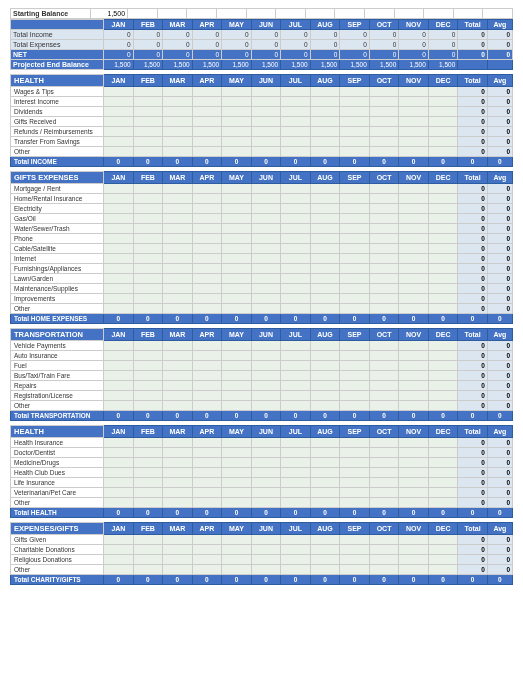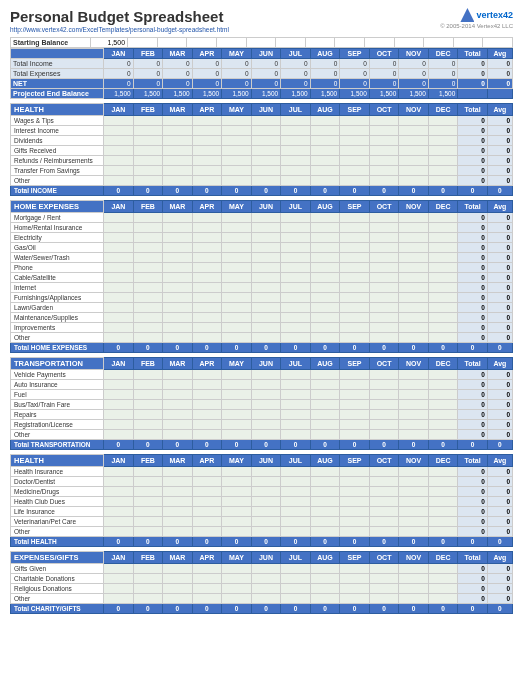--- a/index.html
+++ b/index.html
@@ -126,33 +126,20 @@
       background: #4472c4;
     }
 
     .starting-row td { background: #fff; }
   </style>
 </head>
 <body>
 
 <div class="page">
 
-  <div class="header">
-    <div>
-      <div class="title">Personal Budget Spreadsheet</div>
-      <div class="subtitle">http://www.vertex42.com/ExcelTemplates/personal-budget-spreadsheet.html</div>
-    </div>
-    <div class="logo-area">
-      <div class="vertex-logo">
-        <div class="vertex-icon"></div>
-        <span class="logo-brand">vertex42</span>
-      </div>
-      <div class="copyright">© 2005-2014 Vertex42 LLC</div>
-    </div>
-  </div>
 
   <table class="summary-table">
     <tbody>
       <tr class="starting-row">
         <td class="summary-label">Starting Balance</td>
         <td class="summary-value">1,500</td>
         <td class="summary-value"></td>
         <td class="summary-value"></td>
         <td class="summary-value"></td>
         <td class="summary-value"></td>
@@ -412,21 +399,21 @@
             <td style="background:#4472c4;color:#fff;text-align:center;border:1px solid #2d5d9f;font-size:6.5px;width:26px;padding:1px 2px;">0</td>
             <td style="background:#4472c4;color:#fff;text-align:center;border:1px solid #2d5d9f;font-size:6.5px;width:26px;padding:1px 2px;">0</td>
             <td style="background:#4472c4;color:#fff;text-align:center;border:1px solid #2d5d9f;font-size:6.5px;width:26px;padding:1px 2px;font-weight:bold;">0</td>
             <td style="background:#4472c4;color:#fff;text-align:center;border:1px solid #2d5d9f;font-size:6.5px;width:22px;padding:1px 2px;font-weight:bold;">0</td>
           </tr>
         </tbody>
       </table>
       <table class="main-table" style="margin-top:4px;">
         <tbody>
           <tr>
-            <td class="section-name row-label" style="background:#4472c4;color:#fff;font-weight:bold;text-align:left;padding-left:3px;font-size:7.5px;">HOME EXPENSES</td>
+            <td class="section-name row-label" style="background:#4472c4;color:#fff;font-weight:bold;text-align:left;padding-left:3px;font-size:7.5px;">GIFTS EXPENSES</td>
             <td style="background:#4472c4;color:#fff;font-weight:bold;text-align:center;border:1px solid #2d5d9f;font-size:7px;width:26px;padding:1px;">JAN</td>
             <td style="background:#4472c4;color:#fff;font-weight:bold;text-align:center;border:1px solid #2d5d9f;font-size:7px;width:26px;padding:1px;">FEB</td>
             <td style="background:#4472c4;color:#fff;font-weight:bold;text-align:center;border:1px solid #2d5d9f;font-size:7px;width:26px;padding:1px;">MAR</td>
             <td style="background:#4472c4;color:#fff;font-weight:bold;text-align:center;border:1px solid #2d5d9f;font-size:7px;width:26px;padding:1px;">APR</td>
             <td style="background:#4472c4;color:#fff;font-weight:bold;text-align:center;border:1px solid #2d5d9f;font-size:7px;width:26px;padding:1px;">MAY</td>
             <td style="background:#4472c4;color:#fff;font-weight:bold;text-align:center;border:1px solid #2d5d9f;font-size:7px;width:26px;padding:1px;">JUN</td>
             <td style="background:#4472c4;color:#fff;font-weight:bold;text-align:center;border:1px solid #2d5d9f;font-size:7px;width:26px;padding:1px;">JUL</td>
             <td style="background:#4472c4;color:#fff;font-weight:bold;text-align:center;border:1px solid #2d5d9f;font-size:7px;width:26px;padding:1px;">AUG</td>
             <td style="background:#4472c4;color:#fff;font-weight:bold;text-align:center;border:1px solid #2d5d9f;font-size:7px;width:26px;padding:1px;">SEP</td>
             <td style="background:#4472c4;color:#fff;font-weight:bold;text-align:center;border:1px solid #2d5d9f;font-size:7px;width:26px;padding:1px;">OCT</td>

